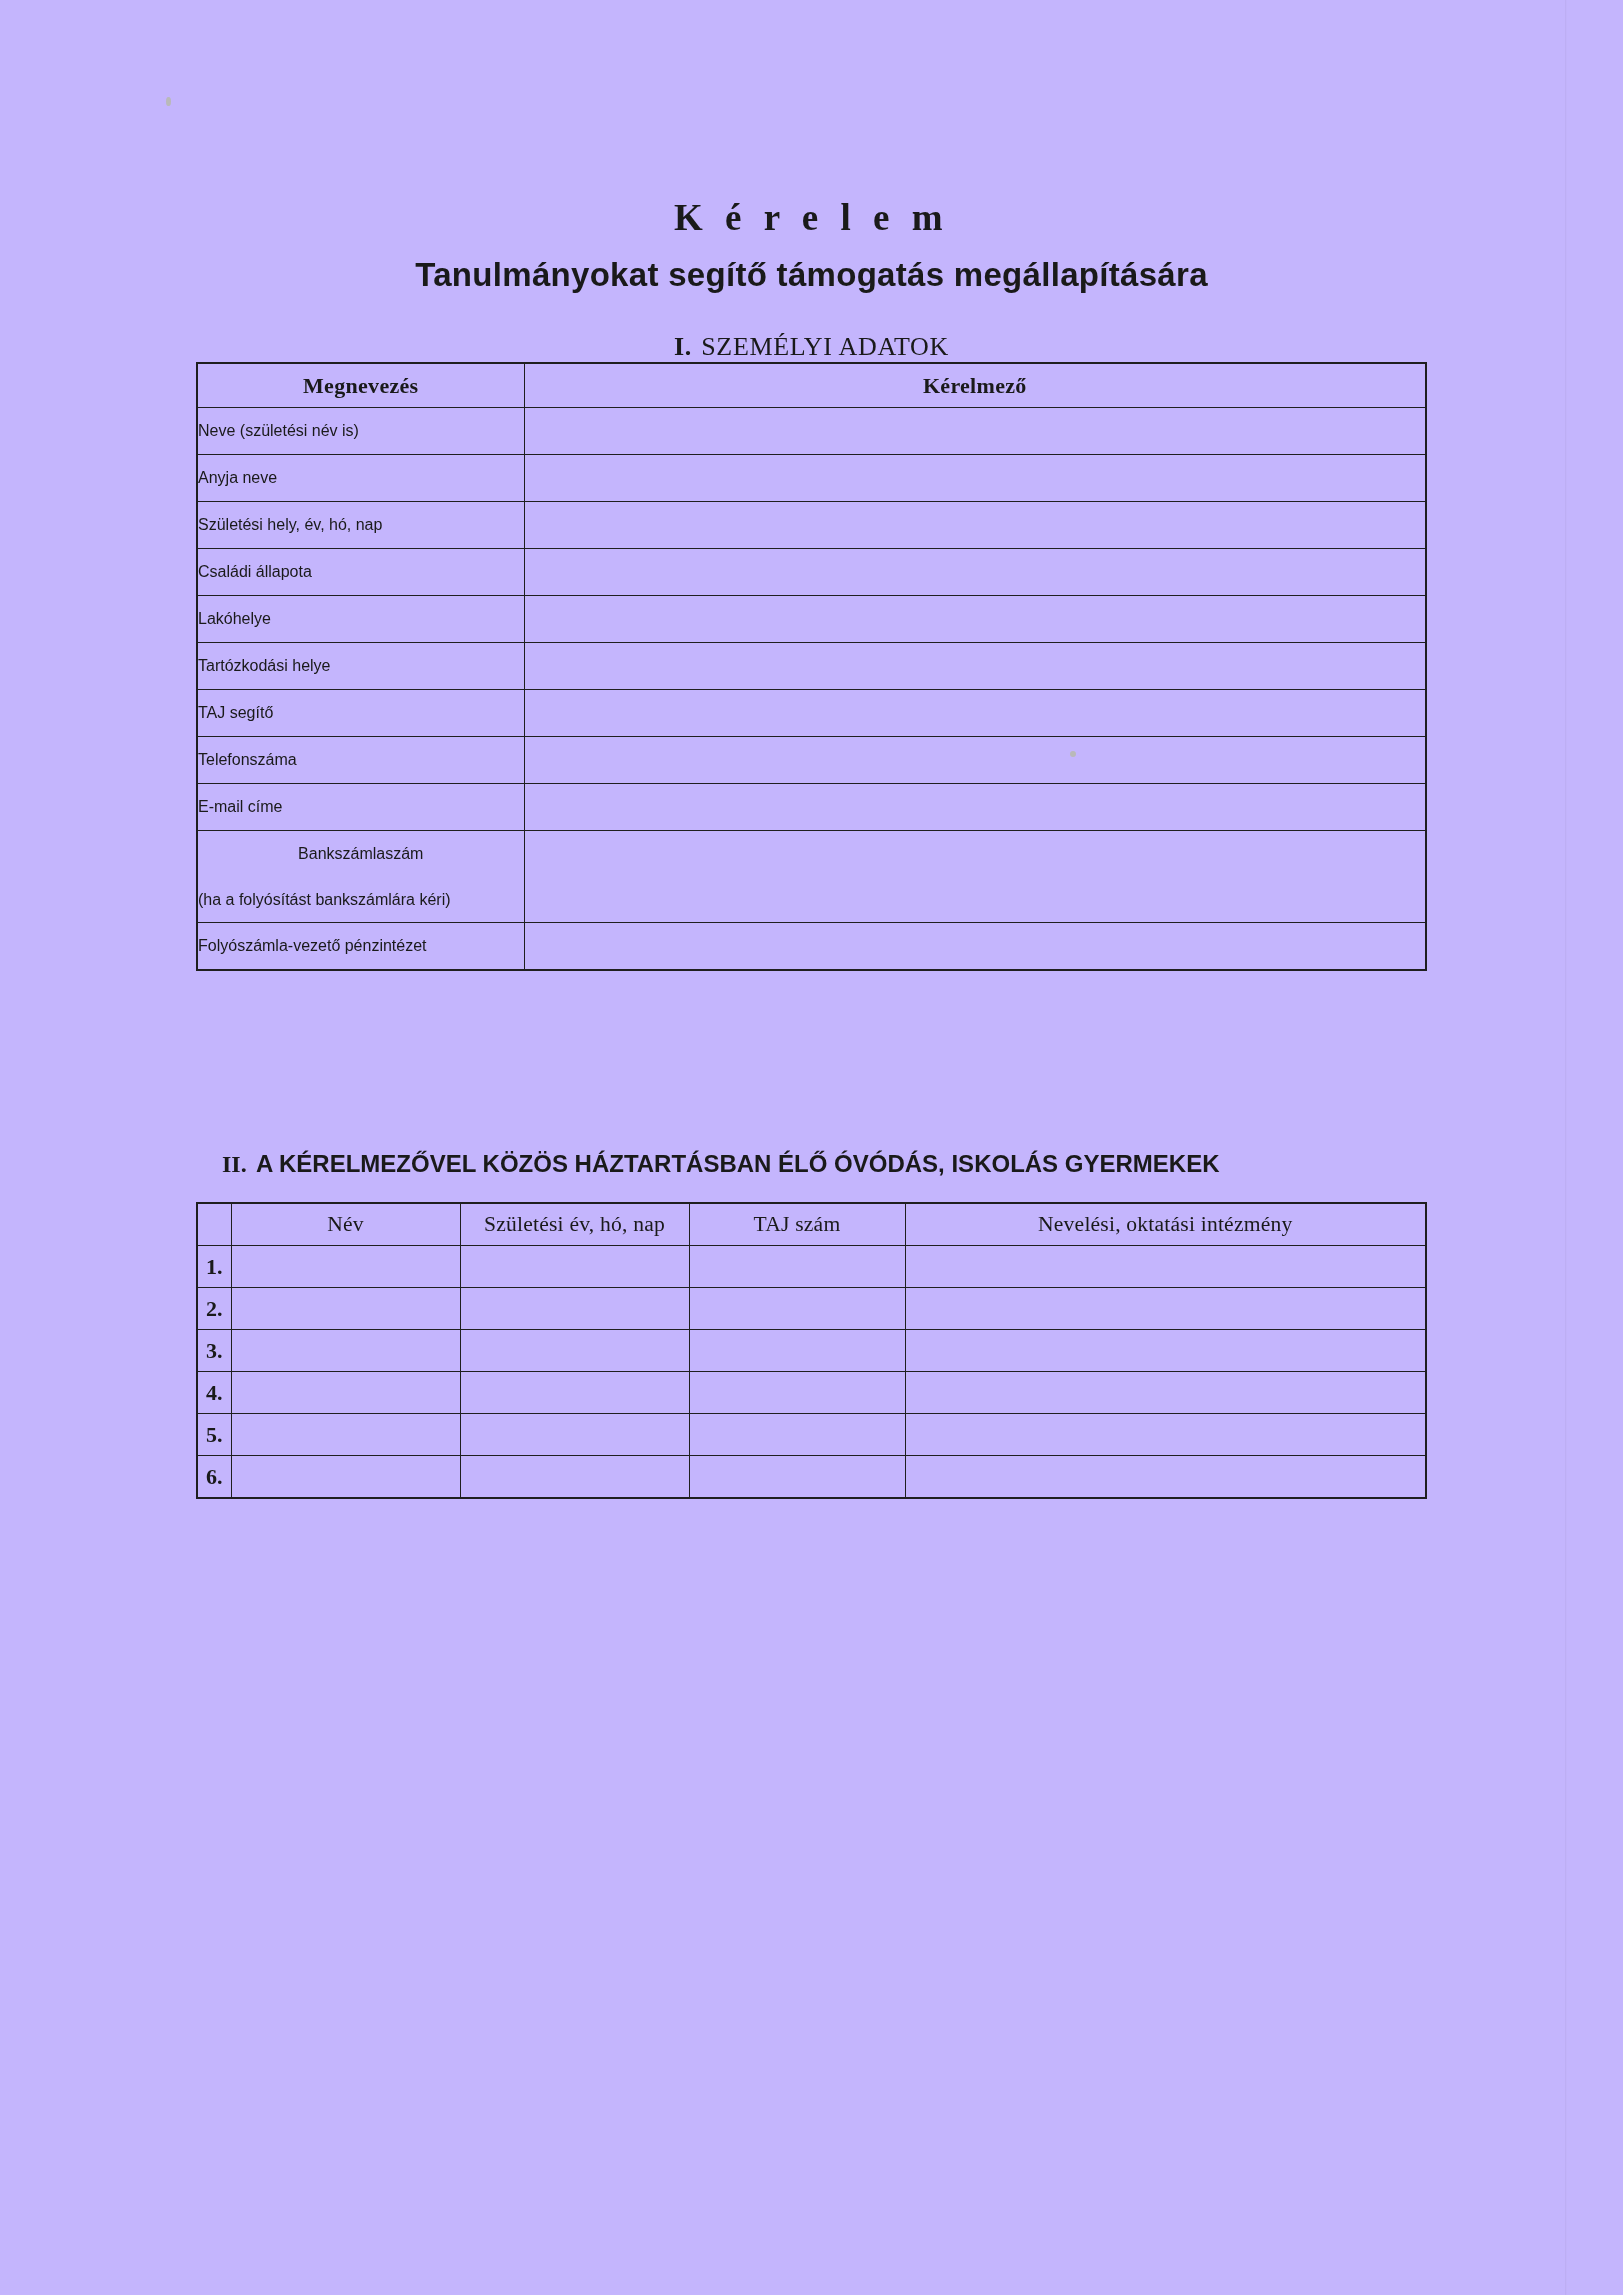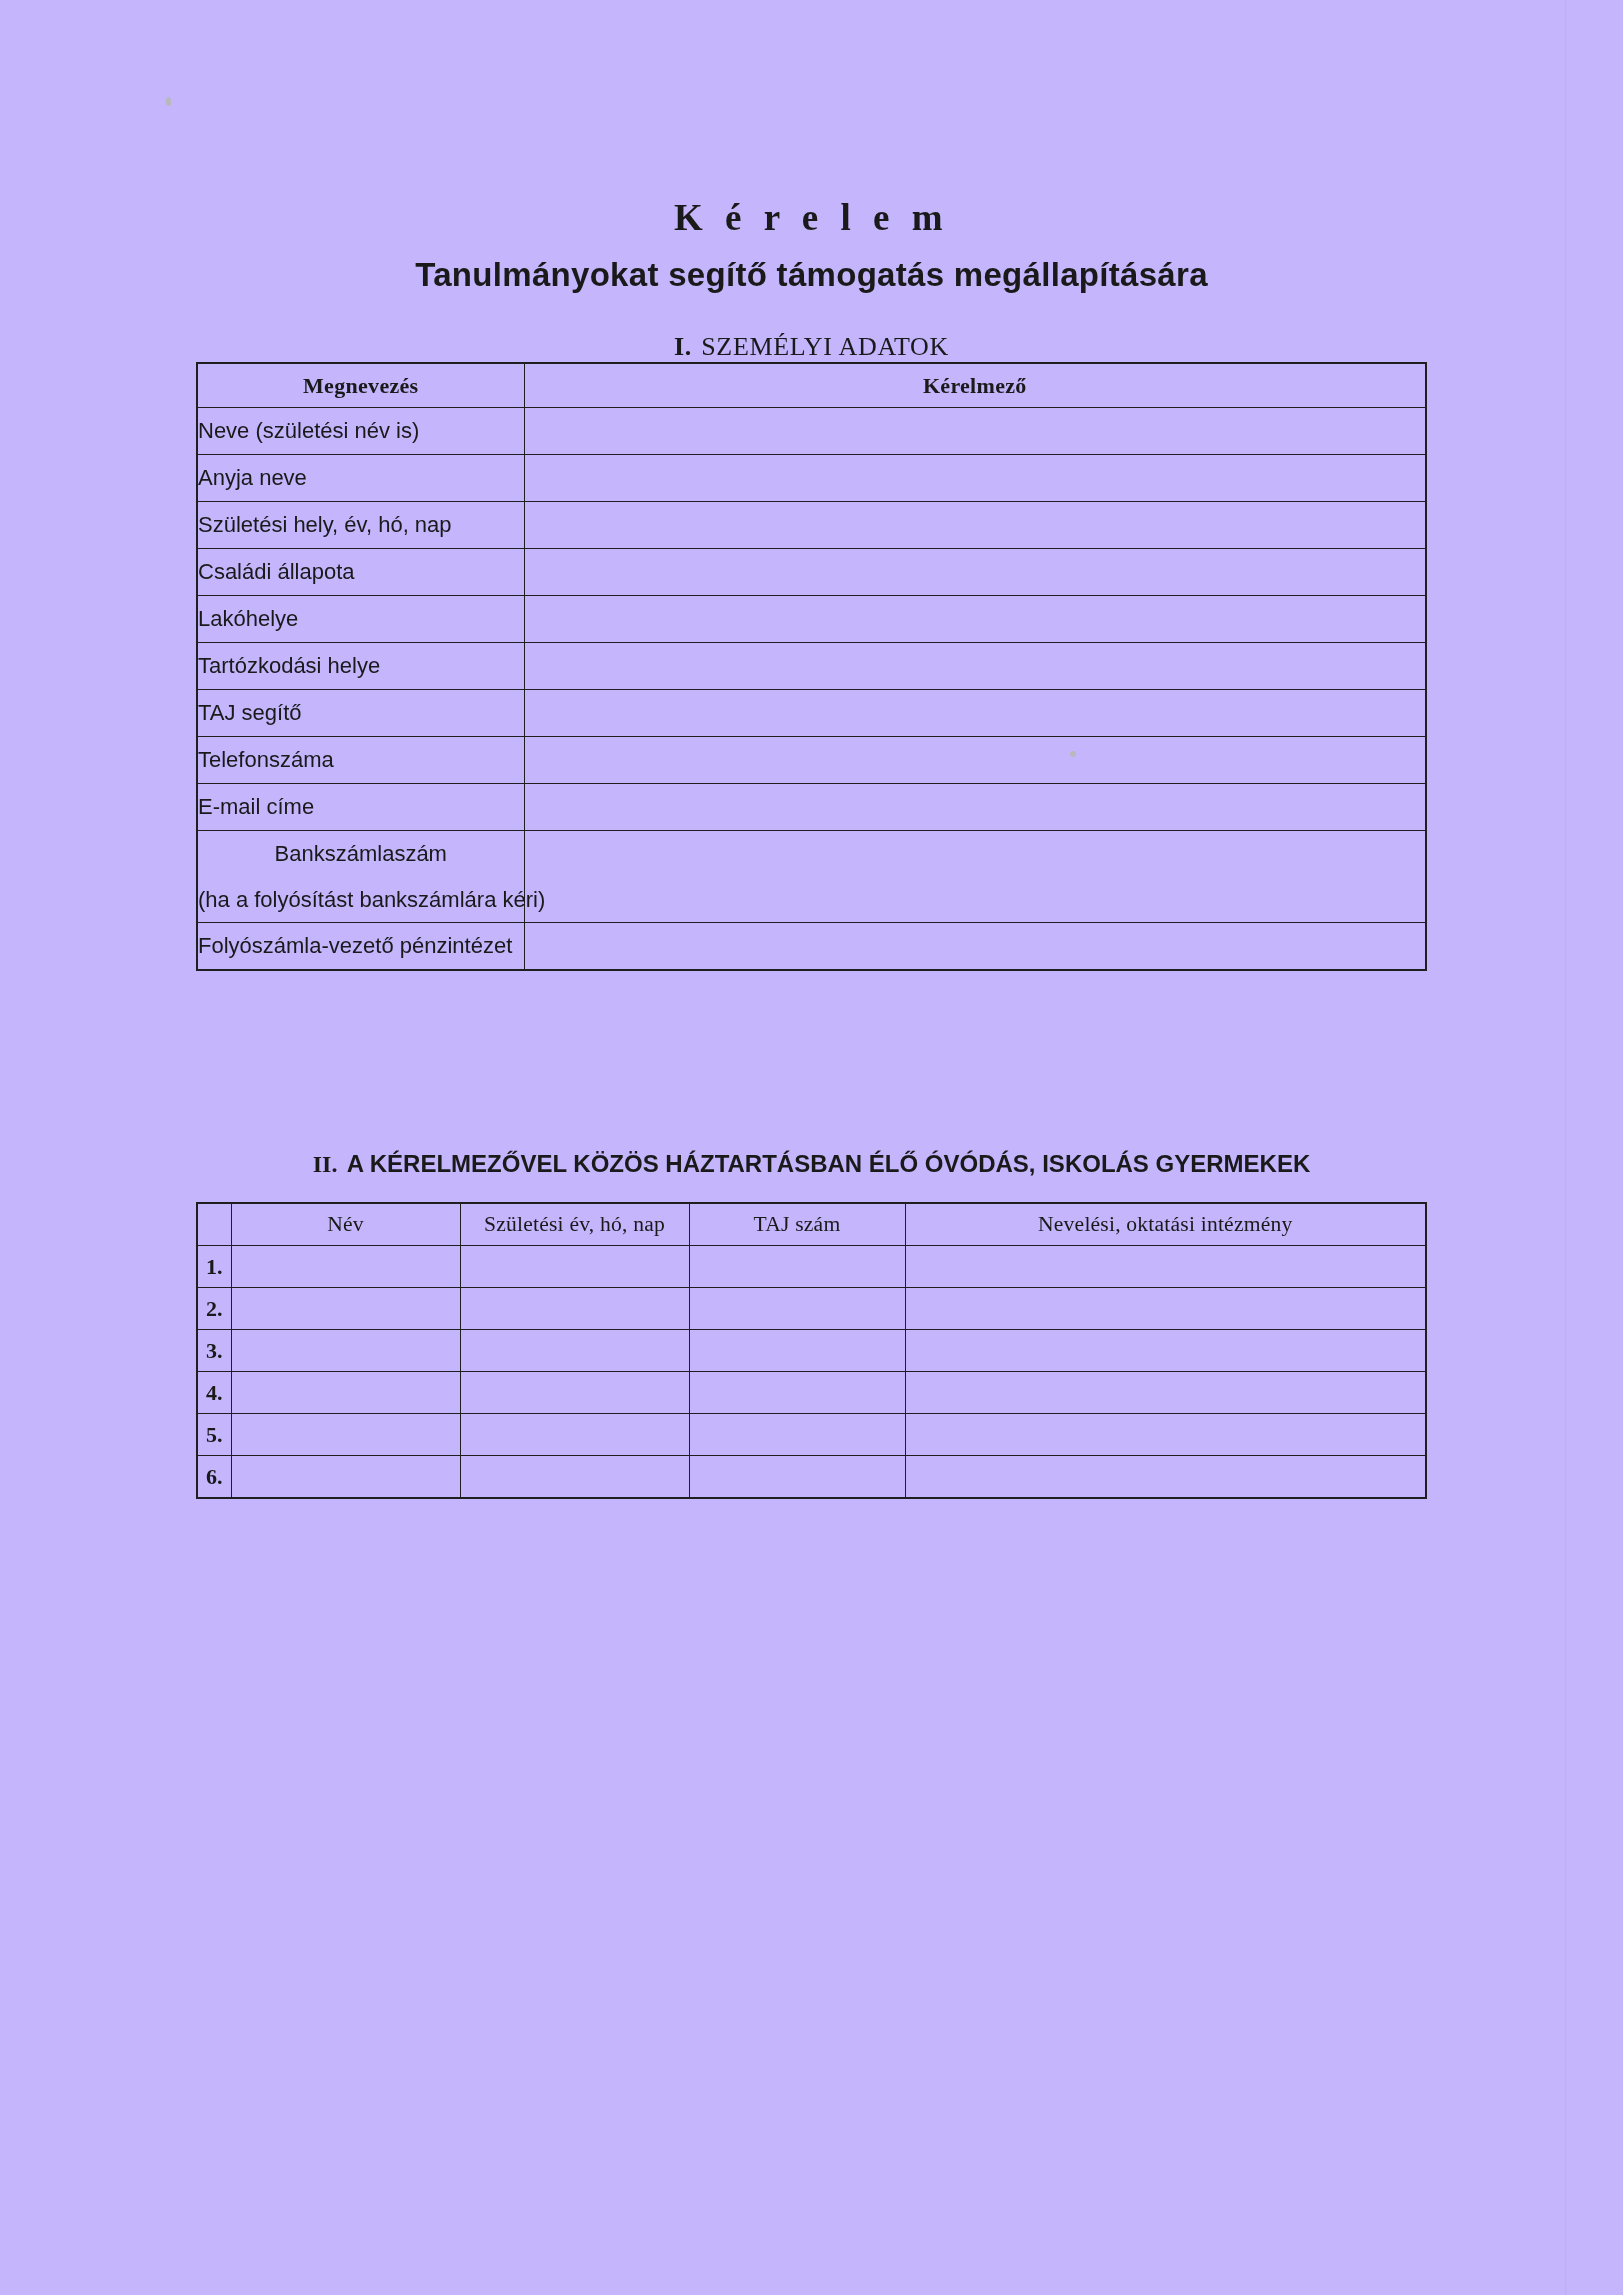--- a/index.html
+++ b/index.html
@@ -81,42 +81,42 @@
   }
 
   .t1-head-cell {
     text-align: center;
     font-weight: bold;
     font-size: 22px;
     height: 43px;
     letter-spacing: 0.3px;
   }
   .t1-label {
-    font-size: 22px;
+    font-size: 16px;
     font-family: "Liberation Sans", sans-serif;
     font-weight: normal;
     padding-left: 11.8px;
     height: 46px;
     white-space: nowrap;
   }
   .t1-value {
     height: 46px;
   }
   .t1-label.sub {
     height: 45px;
     border-top: none;
   }
   .t1-label.nb-bottom {
     border-bottom: none;
     text-align: center;
   }
 
   .section-ii-heading {
     margin-top: 177px;
-    text-align: center;
+    text-align: left;
     font-size: 24px;
     font-family: "Liberation Sans", sans-serif;
     font-weight: bold;
     line-height: 1.35;
     padding: 0 26px;
   }
   .section-ii-heading .numeral {
     font-family: "Liberation Serif", serif;
     margin-right: 9.2px;
   }

